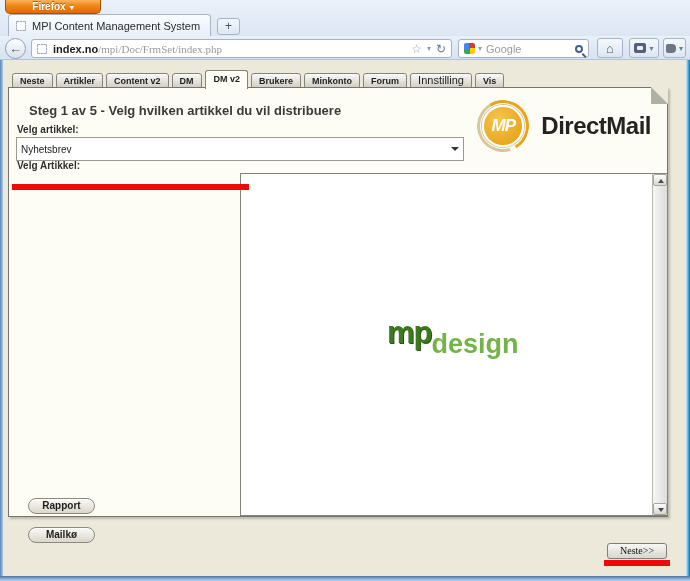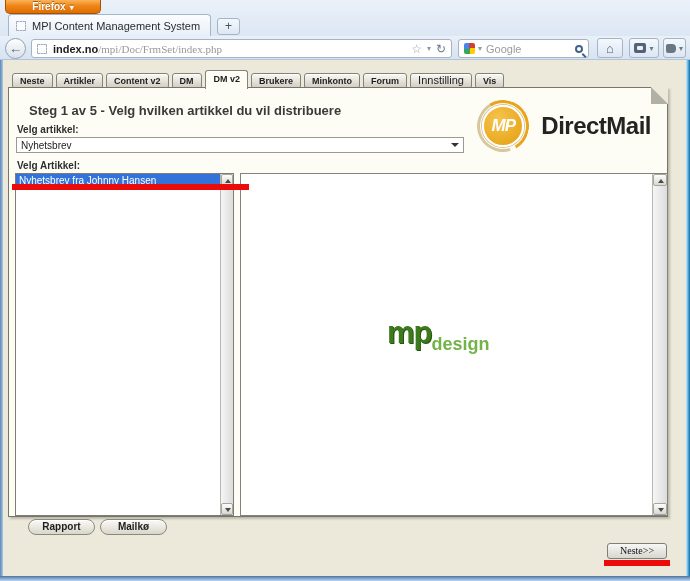--- a/index.html
+++ b/index.html
@@ -95,21 +95,21 @@
   .brand-circle { position:absolute; left:5px; top:5px; width:42px; height:42px; border-radius:50%;
                   background:radial-gradient(circle at 38% 32%,#f6c44d,#e39e10);
                   border:2px solid #fff; box-shadow:0 0 0 1px #d9c28e;
                   display:flex; align-items:center; justify-content:center;
                   color:#fff; font-size:17px; font-weight:bold; font-style:italic; letter-spacing:-1px; }
   .brand-name { font-size:24px; font-weight:bold; color:#232321; letter-spacing:-0.5px; }
 
   .field-label { position:absolute; left:8px; font-size:10px; font-weight:bold; color:#2e2e2e; }
   .lbl-cat { top:36px; }
   .lbl-art { top:72px; }
-  .select { position:absolute; left:7px; top:49px; width:448px; height:16px; background:#fff;
+  .select { position:absolute; left:7px; top:49px; width:448px; height:24px; background:#fff;
             border:1px solid #9a9a90; display:flex; align-items:center; padding:0 4px; }
   .select .val { font-size:10px; color:#222; }
   .sel-arrow { margin-left:auto; width:0; height:0; border-left:4px solid transparent;
                border-right:4px solid transparent; border-top:4px solid #333; }
 
   .listbox { position:absolute; left:6px; top:85px; width:219px; height:343px;
              background:#fff; border:1px solid #7d7d74; }
   .listrow.selected { position:absolute; left:0; top:0; right:13px; height:13px;
                       background:#3372d8; color:#fff; font-size:10px; line-height:13px;
                       padding-left:3px; white-space:nowrap; overflow:hidden; }
@@ -127,28 +127,28 @@
               border-top:4px solid #4c4c46; }
 
   .preview { position:absolute; left:231px; top:85px; width:428px; height:343px;
              background:#fff; border:1px solid #84837a; }
   .preview .vscroll { width:15px; }
   .preview .sb-btn { width:14px; left:0; }
   .preview .tri-up, .preview .tri-down { left:4px; }
   .mplogo { position:absolute; left:146px; top:145px; display:flex; align-items:flex-start; }
   .mplogo .mp { font-size:31px; font-weight:bold; color:#3c7a1d; letter-spacing:-1px;
                 text-shadow:1px 1px 0 #26540e; line-height:28px; }
-  .mplogo .design { font-size:18px; font-weight:bold; color:#74b347; letter-spacing:0;
+  .mplogo .design { font-size:27px; font-weight:bold; color:#74b347; letter-spacing:0;
                     position:relative; top:13px; line-height:24px; }
 
   .red-annotation { position:absolute; background:#ec0b0b; z-index:6; }
   .ra1 { left:12px; top:184px; width:237px; height:6px; }
   .ra2 { left:604px; top:560px; width:66px; height:6px; }
 
-  .bottomtabs { position:absolute; left:28px; top:519px; display:flex; gap:5px; }
+  .bottomtabs { position:absolute; left:28px; top:498px; display:flex; gap:13px;flex-direction:column; }
   .btab2 { width:67px; height:16px; border:1px solid #8a897e; border-radius:8px;
            background:linear-gradient(#fbfaf7,#d9d6ca); font-size:10px; font-weight:bold;
            color:#1e1e1e; text-align:center; line-height:14px; box-shadow:inset 0 1px 0 #fff; }
   .neste { position:absolute; left:607px; top:543px; width:60px; height:16px;
            border:1px solid #7f7f77; border-radius:3px;
            background:linear-gradient(#f7f7f5,#d7d6d0); font-size:10px; color:#111;
            text-align:center; line-height:14px; font-family:Liberation Serif, serif; }
 </style>
 </head>
 <body>
@@ -229,31 +229,20 @@
     </div>
 
     <div class="field-label lbl-cat">Velg artikkel:</div>
     <div class="select">
       <span class="val">Nyhetsbrev</span>
       <span class="sel-arrow"></span>
     </div>
 
     <div class="field-label lbl-art">Velg Artikkel:</div>
 
-    <div class="listbox">
-      <div class="listrow selected">Nyhetsbrev fra Johnny Hansen</div>
-      <div class="vscroll">
-        <div class="sb-btn sb-up">
-            <span class="tri-up"></span>
-          </div>
-        <div class="sb-btn sb-down">
-            <span class="tri-down"></span>
-          </div>
-      </div>
-    </div>
 
     <div class="preview">
       <div class="mplogo">
         <span class="mp">mp</span>
         <span class="design">design</span>
       </div>
       <div class="vscroll">
         <div class="sb-btn sb-up">
             <span class="tri-up"></span>
           </div>

